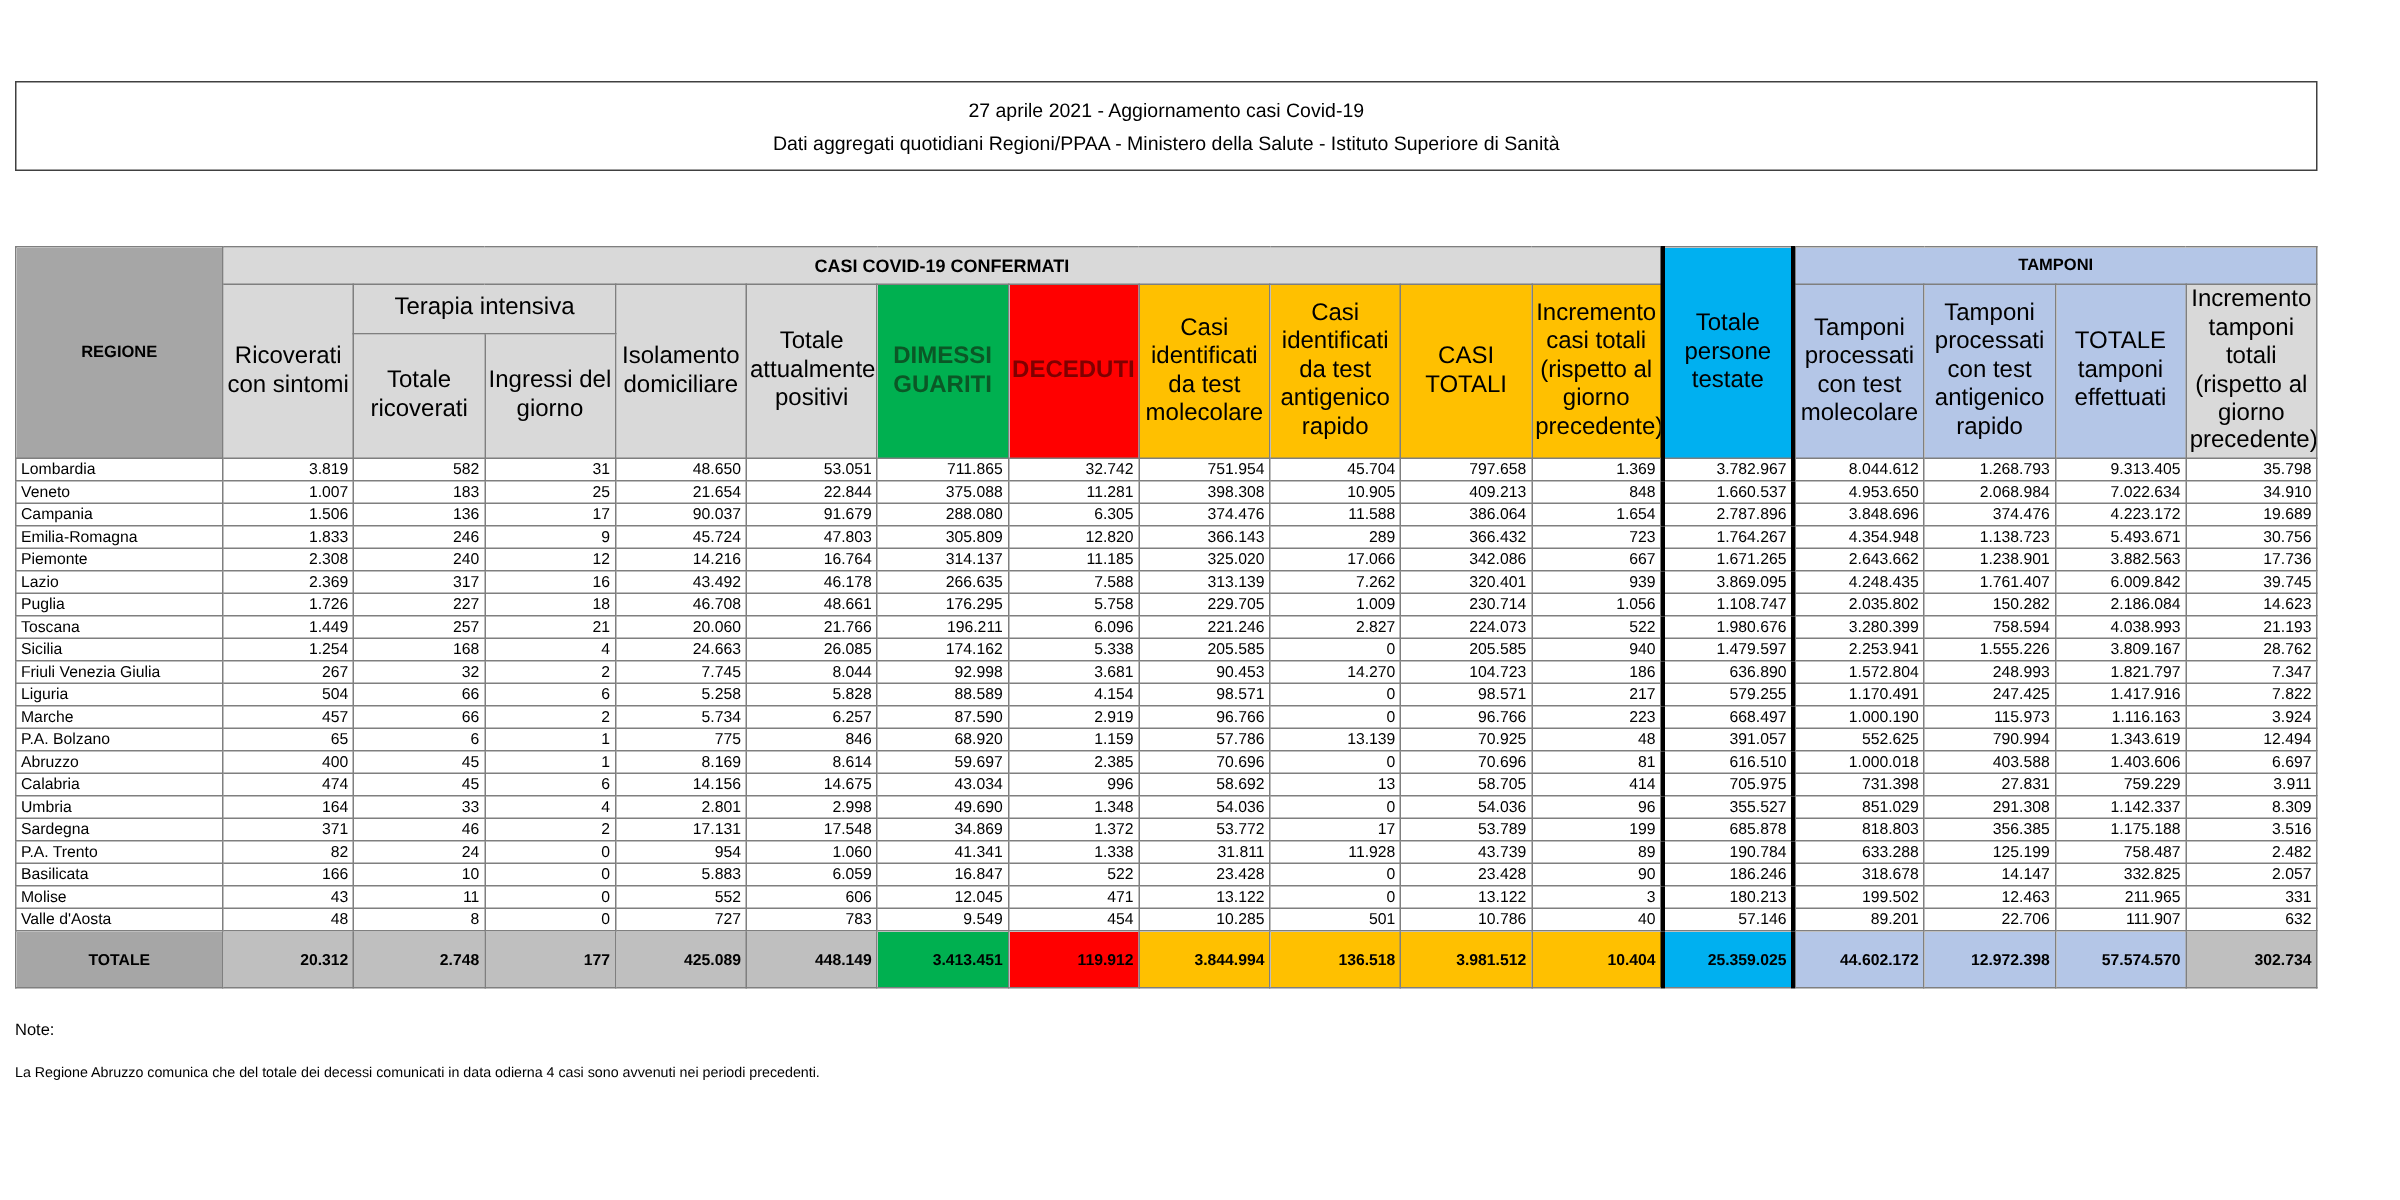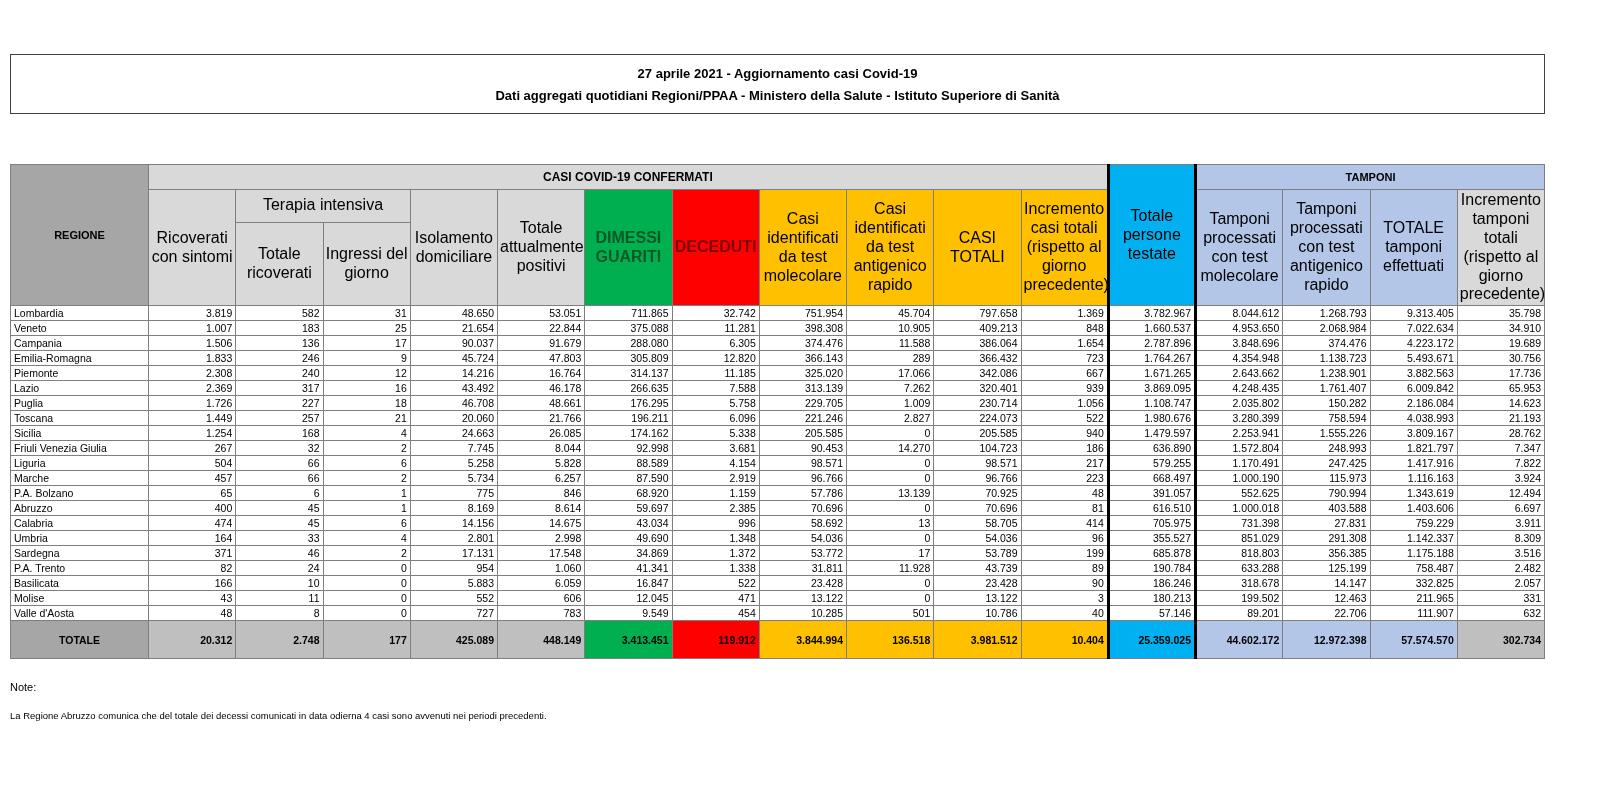--- a/index.html
+++ b/index.html
@@ -14,21 +14,21 @@
     font-family:"Liberation Sans", sans-serif; color:#000;
   }
   .page{padding-left:10px; padding-right:55px;}
 
   .title-box{
     margin-top:54px; width:1535px; height:60px;
     border:1px solid #404040;
     display:flex; flex-direction:column; justify-content:center; align-items:center;
     gap:9px; background:#fff;
   }
-  .title-box p{font-size:13px; line-height:1; text-align:center;font-weight:bold;}
+  .title-box p{font-size:13px; line-height:1; text-align:center;}
 
   table.covid{
     margin-top:50px; width:1535px; border-collapse:collapse; table-layout:fixed;
     border:1.5px solid #404040;
   }
   col.region{width:138px;}
   th,td{border:1px solid var(--grid); overflow:hidden;}
   thead th{
     font-size:16px; font-weight:normal; text-align:center; vertical-align:middle;
     padding:1px 2px; line-height:1.18; background:var(--header-gray);
@@ -227,21 +227,21 @@
           <td class="num">266.635</td>
           <td class="num">7.588</td>
           <td class="num">313.139</td>
           <td class="num">7.262</td>
           <td class="num">320.401</td>
           <td class="num">939</td>
           <td class="num sepL sepR">3.869.095</td>
           <td class="num">4.248.435</td>
           <td class="num">1.761.407</td>
           <td class="num">6.009.842</td>
-          <td class="num">65.953</td>
+          <td class="num">39.745</td>
         </tr>
         <tr>
           <td class="region">Puglia</td>
           <td class="num">1.726</td>
           <td class="num">227</td>
           <td class="num">18</td>
           <td class="num">46.708</td>
           <td class="num">48.661</td>
           <td class="num">176.295</td>
           <td class="num">5.758</td>

